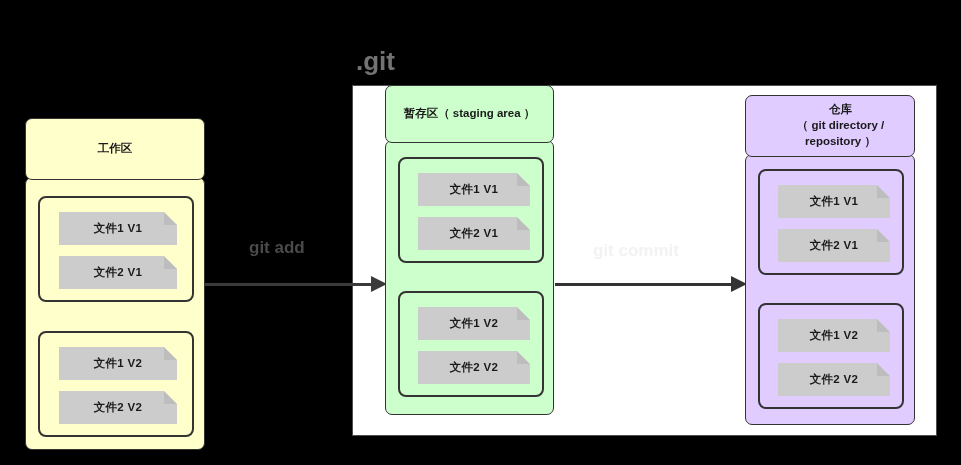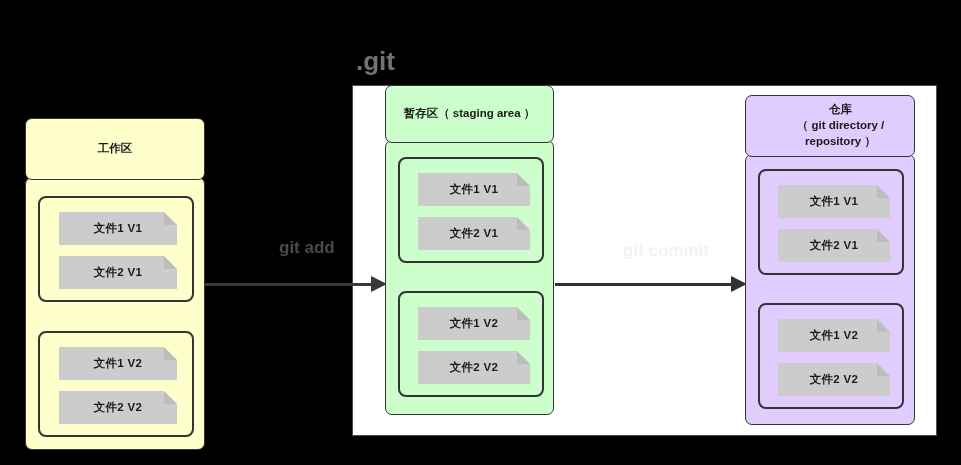--- a/index.html
+++ b/index.html
@@ -90,21 +90,21 @@
   #col-repo .group.g2{top:148px;height:106px;}
   #col-repo .file-card{left:18px;width:112px;height:33px;}
   #col-repo .file-card.c1{top:14px;}
   #col-repo .file-card.c2{top:58px;}
 
   
   .arrow{position:absolute;height:20px;}
   .arrow .line{position:absolute;left:0;top:9px;height:2.5px;}
   .arrow .head{position:absolute;top:2px;width:0;height:0;
                border-top:8px solid transparent;border-bottom:8px solid transparent;}
-  .arrow-label{position:absolute;font-size:17px;font-weight:bold;white-space:nowrap;margin-left:30px;}
+  .arrow-label{position:absolute;font-size:17px;font-weight:bold;white-space:nowrap;}
 
   #arrow-add{left:205px;top:274px;width:182px;}
   #arrow-add .line{width:168px;background:#3a3a3a;}
   #arrow-add .head{left:166px;border-left:16px solid #3a3a3a;}
   #label-add{left:249px;top:238px;color:#4a4a4a;}
 
   #arrow-commit{left:555px;top:274px;width:192px;}
   #arrow-commit .line{width:178px;background:#333333;}
   #arrow-commit .head{left:176px;border-left:16px solid #333333;}
   #label-commit{left:593px;top:241px;color:#f2f2f2;}

